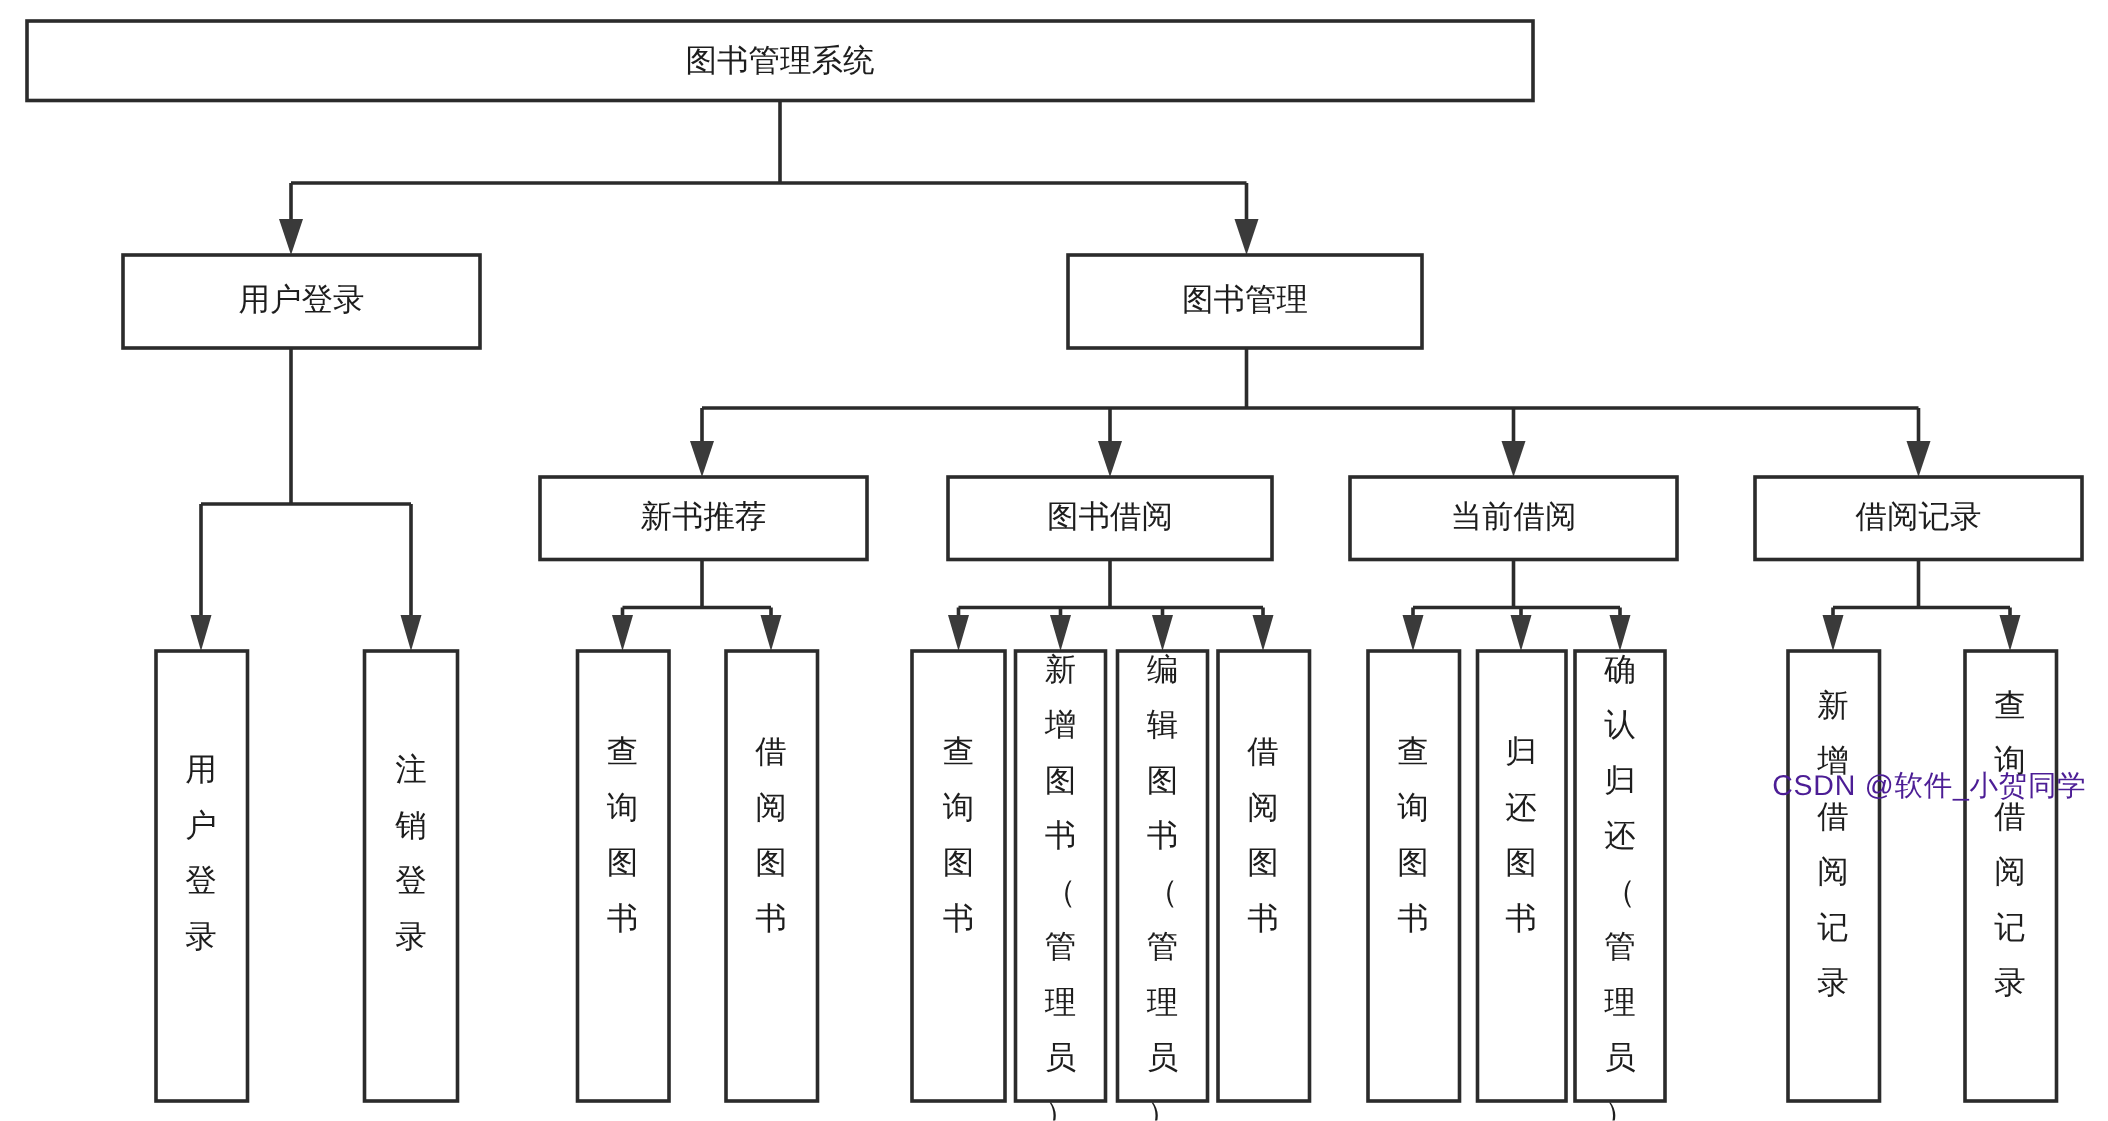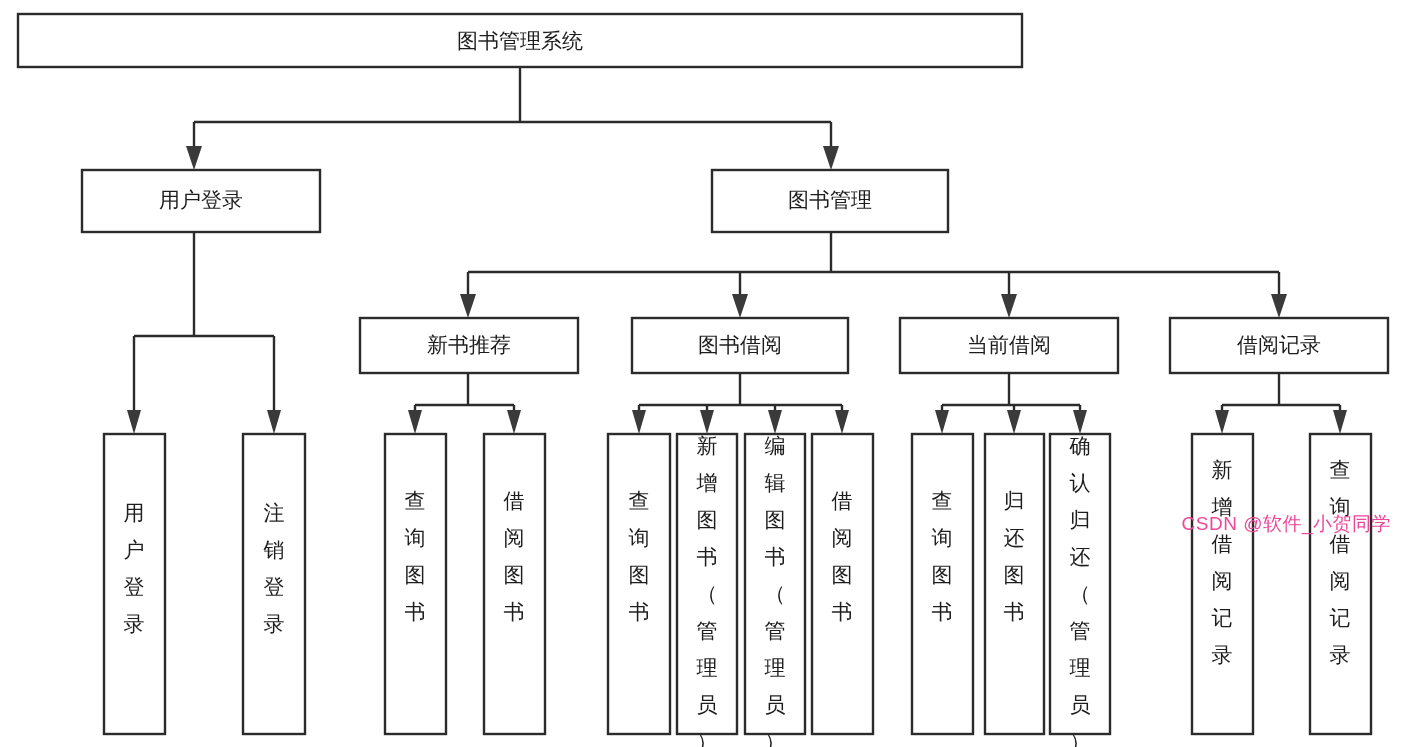--- a/index.html
+++ b/index.html
@@ -53,21 +53,21 @@
     font-size: 21px;
     fill: #1d1d1d;
     text-anchor: middle;
   }
   .watermark {
     position: absolute;
     right: 14px;
     bottom: 6px;
     font-family: "Liberation Sans", "DejaVu Sans", sans-serif;
     font-size: 19px;
-    color: #ec4899;
+    color: #4c1d95;
     white-space: nowrap;
     letter-spacing: 0.5px;
     pointer-events: none;
   }
 </style>
 </head>
 <body>
 
 <div id="diagram-root">
 

